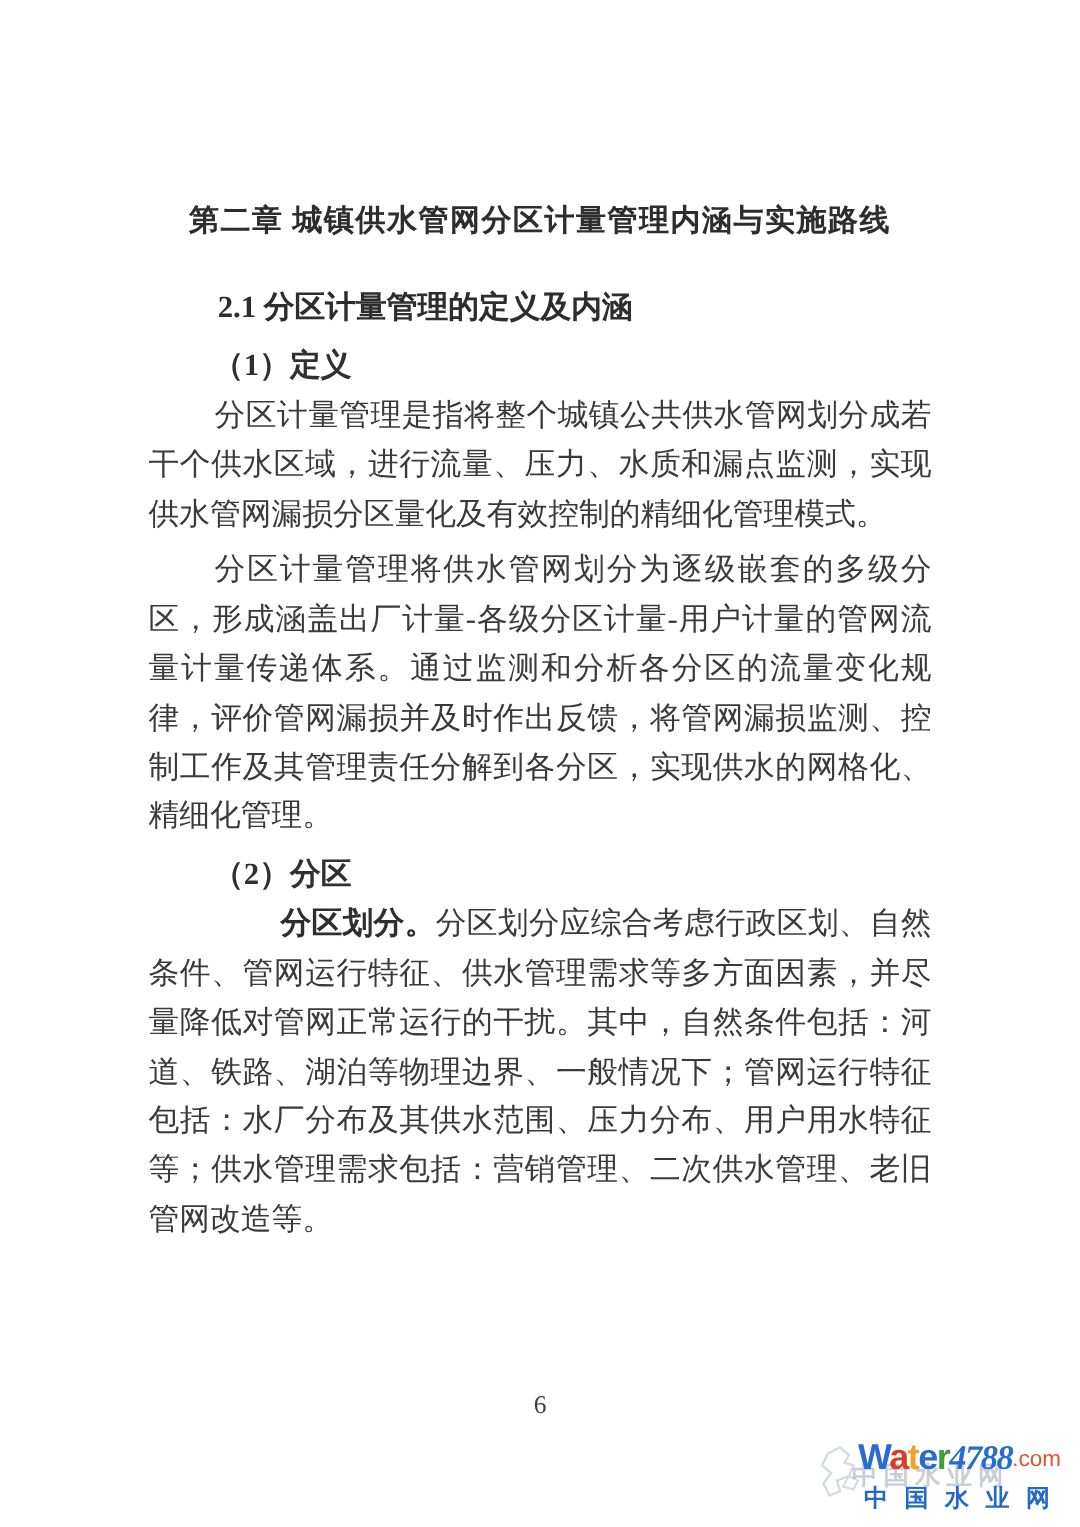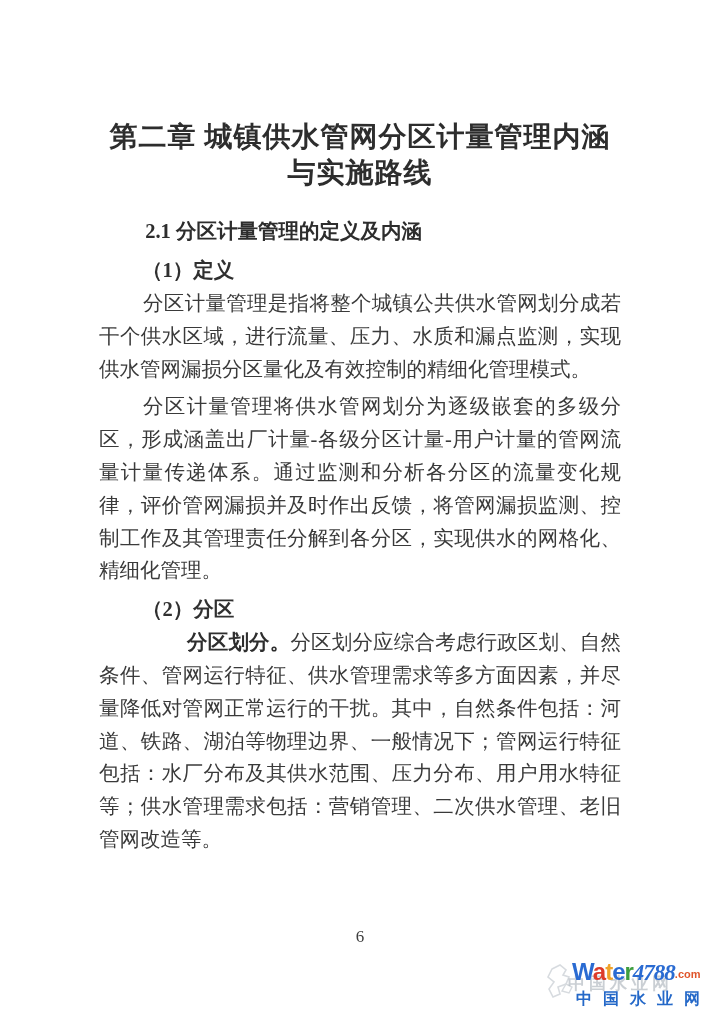--- a/index.html
+++ b/index.html
@@ -8,27 +8,27 @@
     width:720px; height:1018px;
     background:#ffffff;
     overflow:hidden;
     font-family:"Liberation Serif","DejaVu Serif",serif;
     color:#3a3a3a;
   }
   .content {
     padding:113px 99px 0 99px;
   }
   .chapter-title {
-    font-size:28px;
+    font-size:20px;
     font-weight:bold;
     color:#2d2d2d;
     text-align:center;
     line-height:36px;
     letter-spacing:1px;
-    margin:6px 0 24px 0;
+    margin:16px 0 24px 0;
   }
   .section-heading {
     font-size:20.5px;
     font-weight:bold;
     color:#2d2d2d;
     line-height:33px;
     text-indent:2.25em;
     margin:15px 0 2px 0;
   }
   .sub-heading {
@@ -85,22 +85,22 @@
   }
   .wm-brand { font-size:24px; font-weight:bold; letter-spacing:-1px; }
   .wm-num {
     font-family:"Liberation Serif","DejaVu Serif",serif;
     font-style:italic;
     font-weight:bold;
     font-size:23px;
     letter-spacing:-1px;
   }
   .wm-tld {
-    font-size:11px;
-    font-weight:bold;
+    font-size:15px;
+    font-weight:normal;
     vertical-align:2px;
     text-align:center;
   }
   .wm-row2 {
     position:absolute;
     left:30px; top:34px;
     font-size:16px;
     font-weight:bold;
     letter-spacing:11px;
     white-space:nowrap;

